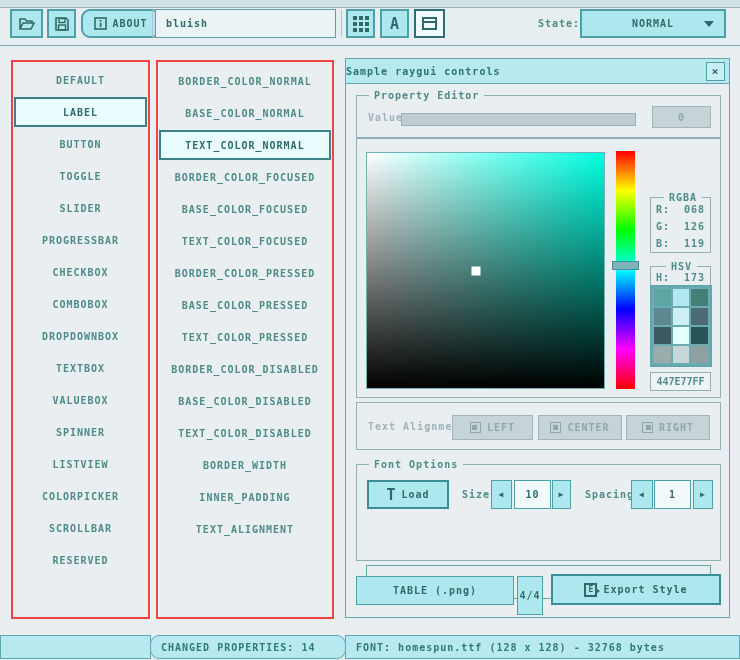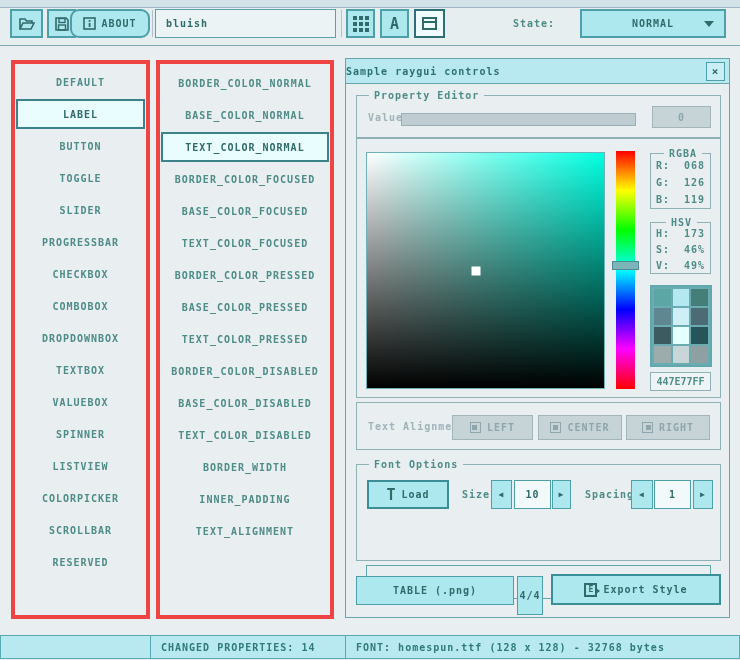--- a/index.html
+++ b/index.html
@@ -20,46 +20,46 @@
   .tb-btn { position:absolute; top:9px; height:29px; background:#aee8ef; border:2px solid #4d9fa8; color:#2f6b6b; display:flex; align-items:center; justify-content:center; gap:5px; cursor:pointer; }
   .tb-sep { position:absolute; top:10px; width:1px; height:27px; background:#aec3cc; }
   .tb-input { position:absolute; left:155px; top:9px; width:181px; height:29px; background:#ecf3f5; border:1px solid #56a3ab; color:#2f6b6b; font:inherit; letter-spacing:1px; padding:0 10px; }
   .icon-svg { display:block; }
   .grid-icon { display:grid; grid-template-columns:repeat(3,4px); grid-template-rows:repeat(3,4px); gap:2px; }
   .grid-icon i { background:#2f6b6b; }
   .a-glyph { font-size:15px; letter-spacing:0; }
   .win-btn { background:#f0fbfd; border:2px solid #2e6f77; }
   .win-glyph { width:15px; height:13px; border:2px solid #2f6b6b; position:relative; }
   .win-glyph::after { content:""; position:absolute; left:0; right:0; top:2px; height:2px; background:#2f6b6b; }
-  .state-label { position:absolute; left:513px; top:18px; }
+  .state-label { position:absolute; left:538px; top:18px; }
   .dropdown { position:absolute; left:580px; top:9px; width:146px; height:29px; background:#aee8ef; border:2px solid #4d9fa8; color:#2f6b6b; display:flex; align-items:center; justify-content:center; cursor:pointer; }
   .dd-arrow { position:absolute; right:10px; top:10px; width:0; height:0; border-left:5px solid transparent; border-right:5px solid transparent; border-top:6px solid #2f6b6b; }
   
-  .panel { position:absolute; background:#e9eef1; border:4px solid #ef4444; }
+  .panel { position:absolute; background:#e9eef1; border:2px solid #ef4444; }
   .panel-left  { left:11px;  top:60px; width:139px; height:559px; padding-top:3px; }
   .panel-mid   { left:156px; top:60px; width:178px; height:559px; padding-top:4px; }
   .list-item { height:30px; margin:0 1px 2px 1px; display:flex; align-items:center; justify-content:center; cursor:pointer; }
   .list-item.selected { background:#e9fcfe; border:2px solid #3c8289; color:#2f6b6b; }
   
   .win { position:absolute; left:345px; top:58px; width:385px; height:560px; background:#e9eef1; border:1px solid #68a5ab; }
   .win-titlebar { position:absolute; left:0; top:0; width:383px; height:25px; background:#b8e9f0; border-bottom:1px solid #68a5ab; color:#2f7077; display:flex; align-items:center; }
   .close-btn { position:absolute; right:4px; top:3px; width:19px; height:19px; background:#c9eef4; border:1px solid #4d9fa8; color:#2f6b6b; display:flex; align-items:center; justify-content:center; font-size:11px; cursor:pointer; }
   .groupbox { position:absolute; border:1px solid #8fb0b5; }
   .group-title { position:absolute; top:-6px; left:12px; background:#e9eef1; padding:0 5px; color:#4e8c87; }
   .dim { color:#9fb3b8; }
   .slider-bar { position:absolute; left:55px; top:54px; width:235px; height:13px; background:#bfcdd2; border:1px solid #9ab0b5; cursor:pointer; }
   .dis-btn { background:#c6d3d7; border:1px solid #a2b5ba; color:#8fa6ac; display:flex; align-items:center; justify-content:center; gap:6px; cursor:pointer; }
   
   .grad { position:absolute; left:20px; top:93px; width:239px; height:237px; border:1px solid #6fb1b6;
           background:linear-gradient(to bottom, rgba(0,0,0,0) 0%, #000 100%), linear-gradient(to right, #ffffff 0%, #00ffe1 100%); cursor:crosshair; }
   .grad-marker { position:absolute; left:46%; top:50%; width:9px; height:9px; background:#fff; transform:translate(-50%,-50%); }
   .huebar { position:absolute; left:270px; top:92px; width:19px; height:238px; cursor:pointer;
           background:linear-gradient(to bottom,#ff0000 0%,#ffff00 16.6%,#00ff00 33.3%,#00ffff 50%,#0000ff 66.6%,#ff00ff 83.3%,#ff0000 100%); }
   .hue-handle { position:absolute; left:266px; top:202px; width:27px; height:9px; background:#7db4ba; border:1px solid #4d8c93; cursor:grab; }
-  .vals-group { width:61px; }
+  .vals-group { width:61px;margin-top:44px; }
   .val-row { display:flex; justify-content:space-between; padding:0 5px; margin-top:6px; }
   .swatches { position:absolute; left:304px; top:226px; width:62px; height:82px; background:#6aacb2; border:2px solid #5fa8ae; display:grid; grid-template-columns:repeat(3,1fr); gap:2px; padding:2px; }
   .swatches div { cursor:pointer; }
   .hexbox { position:absolute; left:304px; top:313px; width:61px; height:19px; background:#eef4f6; border:1px solid #8fb0b5; color:#4e8c87; display:flex; align-items:center; justify-content:center; letter-spacing:0; }
   .ta-icon { width:11px; height:11px; border:1px solid currentColor; position:relative; display:inline-block; }
   .ta-icon i { position:absolute; top:2px; width:5px; height:5px; background:currentColor; }
   .ta-left-i i { left:1px; } .ta-center-i i { left:2px; } .ta-right-i i { right:1px; }
   
   .cy-btn { background:#aee8ef; border:1px solid #4d9fa8; color:#2f6b6b; display:flex; align-items:center; justify-content:center; cursor:pointer; }
   .cy-btn.thick { border:2px solid #3c8e96; }
@@ -89,21 +89,21 @@
   <div class="tb-btn" style="left:47px;width:29px;">
     <span>
       <svg class="icon-svg" width="14" height="14" viewBox="0 0 14 14">
           <path d="M1 1 h10 l2 2 v10 H1 z" fill="none" stroke="#2f6b6b" stroke-width="1.6"></path>
           <rect x="4" y="1.5" width="6" height="4" fill="none" stroke="#2f6b6b" stroke-width="1.4"></rect>
           <rect x="3.5" y="8" width="7" height="5" fill="none" stroke="#2f6b6b" stroke-width="1.4"></rect>
         </svg>
     </span>
   </div>
 
-  <div class="tb-btn" style="left:70px;width:80px;border-radius:9px;">
+  <div class="tb-btn" style="left:81px;width:80px;border-radius:9px;">
     <span>
       <svg class="icon-svg" width="13" height="13" viewBox="0 0 13 13">
           <rect x="1" y="1" width="11" height="11" fill="none" stroke="#2f6b6b" stroke-width="1.6"></rect>
           <rect x="5.7" y="3" width="1.8" height="1.8" fill="#2f6b6b"></rect>
           <rect x="5.7" y="6" width="1.8" height="4" fill="#2f6b6b"></rect>
         </svg>
     </span>
     <span>ABOUT</span>
   </div>
 
@@ -319,18 +319,18 @@
   </div>
   <div class="abs cy-btn thick" style="left:205px;top:515px;width:170px;height:31px;">
     <span class="export-icon">
         <span>E</span>
       </span>
     <span>Export Style</span>
   </div>
 </div>
 
 <div class="statusbar-cell" style="left:0;width:151px;"></div>
-<div class="statusbar-cell" style="left:150px;width:196px;">
+<div class="statusbar-cell" style="left:150px;width:196px;border-radius:9px;">
   <span>CHANGED PROPERTIES: 14</span>
 </div>
 <div class="statusbar-cell" style="left:345px;width:395px;">
   <span>FONT: homespun.ttf (128 x 128) - 32768 bytes</span>
 </div>
 
 </body></html>

